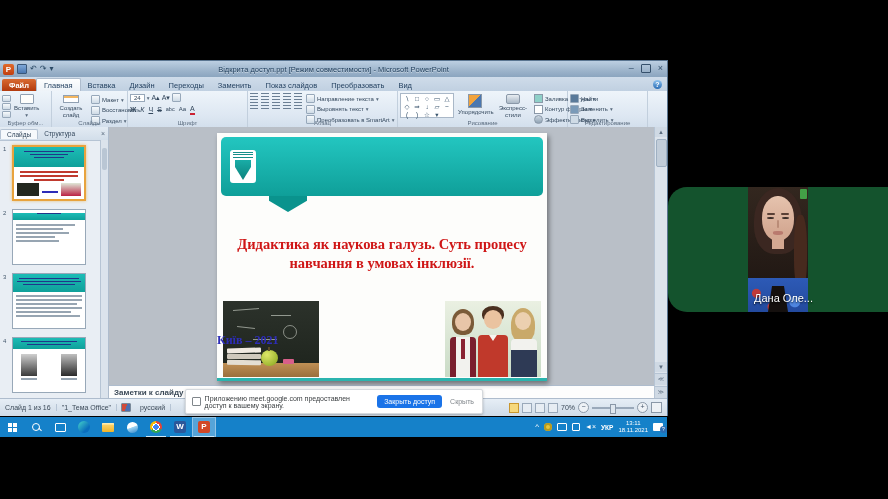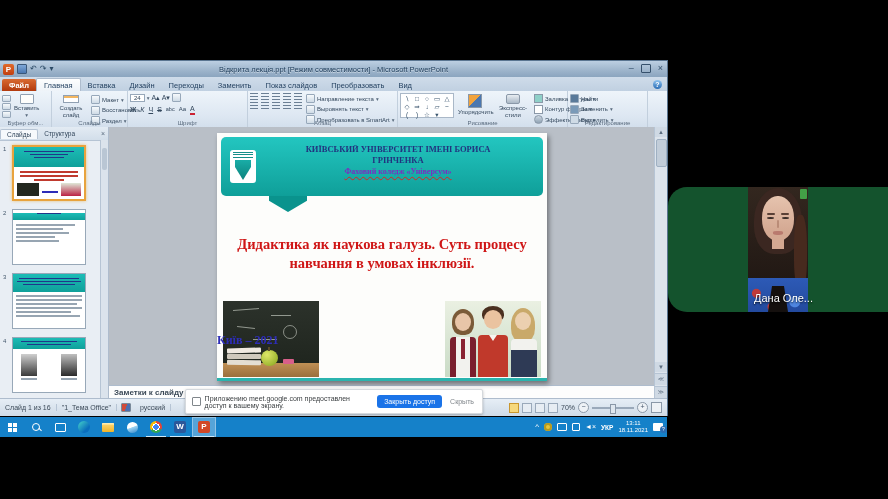--- a/index.html
+++ b/index.html
@@ -202,21 +202,21 @@
   <div class="ppt-window">
 
     <div class="titlebar">
       <div class="app-ico">P</div>
       <div class="qat">
         <span class="save"></span>
         <span class="qbtn">↶</span>
         <span class="qbtn">↷</span>
         <span class="qbtn">▾</span>
       </div>
-      <div class="title-text">Відкрита лекція.ppt [Режим совместимости] - Microsoft PowerPoint</div>
+      <div class="title-text">Відкрита доступ.ppt [Режим совместимости] - Microsoft PowerPoint</div>
       <div class="win-controls">
         <span>–</span>
         <span class="wc-max"></span>
         <span>×</span>
       </div>
     </div>
 
     <div class="tabrow">
       <span class="rtab file">Файл</span>
       <span class="rtab active">Главная</span>
@@ -475,24 +475,20 @@
       </div>
 
       <div class="canvas-col">
         <div class="canvas">
 
           <div class="slide">
             <div class="banner">
               <div class="logo">
                 <div class="logo-top"></div>
                 <div class="logo-emblem"></div>
-              </div>
-              <div class="banner-text">
-                <div class="uni">КИЇВСЬКИЙ УНІВЕРСИТЕТ ІМЕНІ БОРИСА ГРІНЧЕНКА</div>
-                <div class="college">Фаховий коледж «Універсум»</div>
               </div>
             </div>
             <div class="banner-tail"></div>
 
             <div class="slide-title">Дидактика як наукова галузь. Суть процесу навчання в умовах інклюзії.</div>
 
             <div class="img-chalk">
               <span class="chalk-line" style="left:10px;top:8px;width:26px;height:1px;transform:rotate(-4deg);"></span>
               <span class="chalk-line" style="left:48px;top:14px;width:20px;height:1px;"></span>
               <span class="chalk-line" style="left:60px;top:24px;width:12px;height:12px;border-radius:50%;background:transparent;border:1px solid rgba(235,240,230,.5);"></span>

